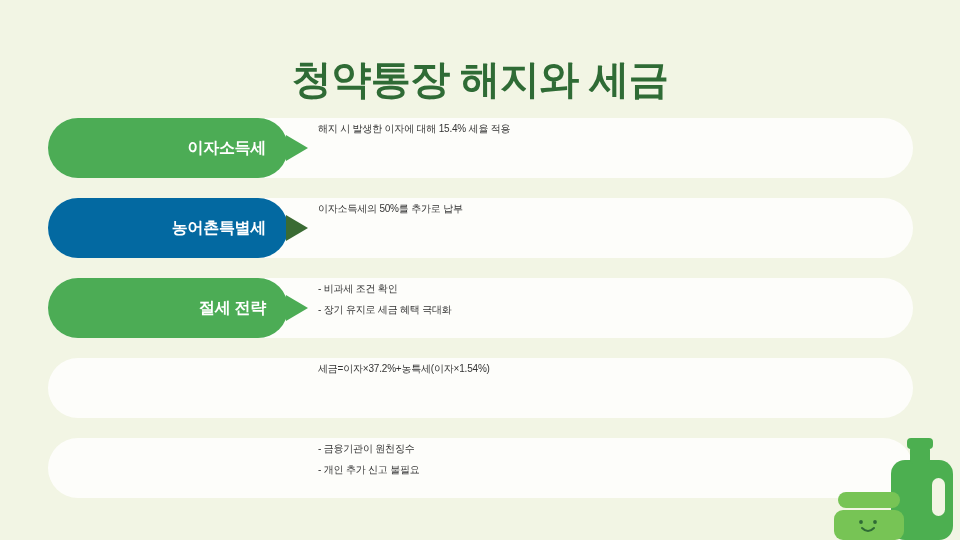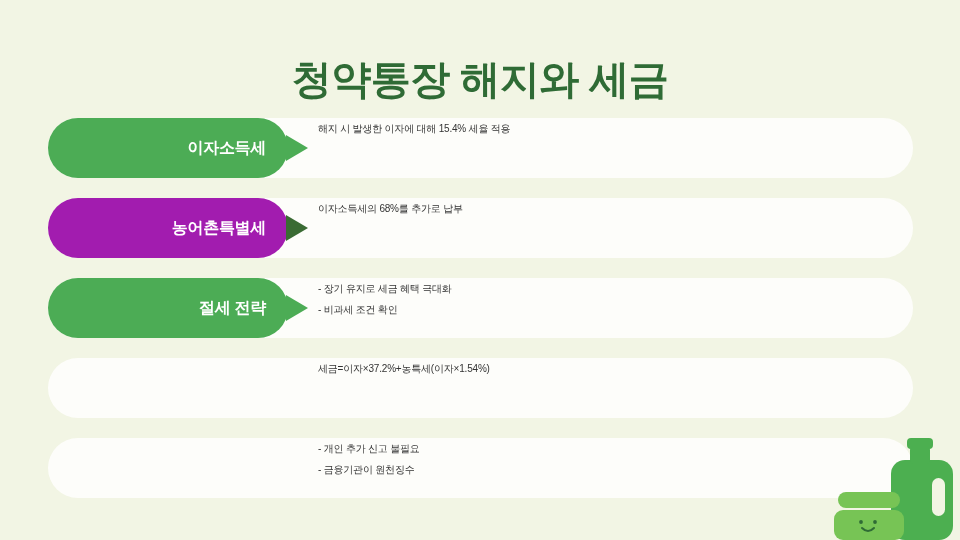--- a/index.html
+++ b/index.html
@@ -71,21 +71,21 @@
     height: 60px;
     border-radius: 30px;
     z-index: 2;
     display: flex;
     align-items: center;
     justify-content: flex-end;
     box-sizing: border-box;
     padding-right: 22px;
   }
   .row-pill.light { background: #4cac55; }
-  .row-pill.dark  { background: #a21caf; }
+  .row-pill.dark  { background: #0369a1; }
 
   .row-pill .tip {
     position: absolute;
     left: 100%;
     top: 50%;
     margin-top: -13px;
     margin-left: -2px;
     width: 0;
     height: 0;
     border-top: 13px solid transparent;
@@ -152,48 +152,48 @@
       </div>
     </div>
 
     <div class="row">
       <div class="row-card"></div>
       <div class="row-pill dark">
         <span class="row-label">농어촌특별세</span>
         <span class="tip"></span>
       </div>
       <div class="row-body">
-        <div class="line">이자소득세의 68%를 추가로 납부</div>
+        <div class="line">이자소득세의 50%를 추가로 납부</div>
       </div>
     </div>
 
     <div class="row">
       <div class="row-card"></div>
       <div class="row-pill light">
         <span class="row-label">절세 전략</span>
         <span class="tip"></span>
       </div>
       <div class="row-body">
+        <div class="line">- 비과세 조건 확인</div>
         <div class="line">- 장기 유지로 세금 혜택 극대화</div>
-        <div class="line">- 비과세 조건 확인</div>
       </div>
     </div>
 
     <div class="row">
       <div class="row-card"></div>
       <div class="row-body">
         <div class="line">세금=이자×37.2%+농특세(이자×1.54%)</div>
       </div>
     </div>
 
     <div class="row">
       <div class="row-card"></div>
       <div class="row-body">
+        <div class="line">- 금융기관이 원천징수</div>
         <div class="line">- 개인 추가 신고 불필요</div>
-        <div class="line">- 금융기관이 원천징수</div>
       </div>
     </div>
 
   </div>
 
   <svg class="decor" viewBox="0 0 130 110" xmlns="http://www.w3.org/2000/svg">
 
     <path d="M75 30 h34 a14 14 0 0 1 14 14 v52 a14 14 0 0 1 -14 14 h-34 a14 14 0 0 1 -14 -14 v-52 a14 14 0 0 1 14 -14 z" fill="#4CAF50"></path>
 
     <rect x="80" y="16" width="20" height="18" rx="4" fill="#4CAF50"></rect>

